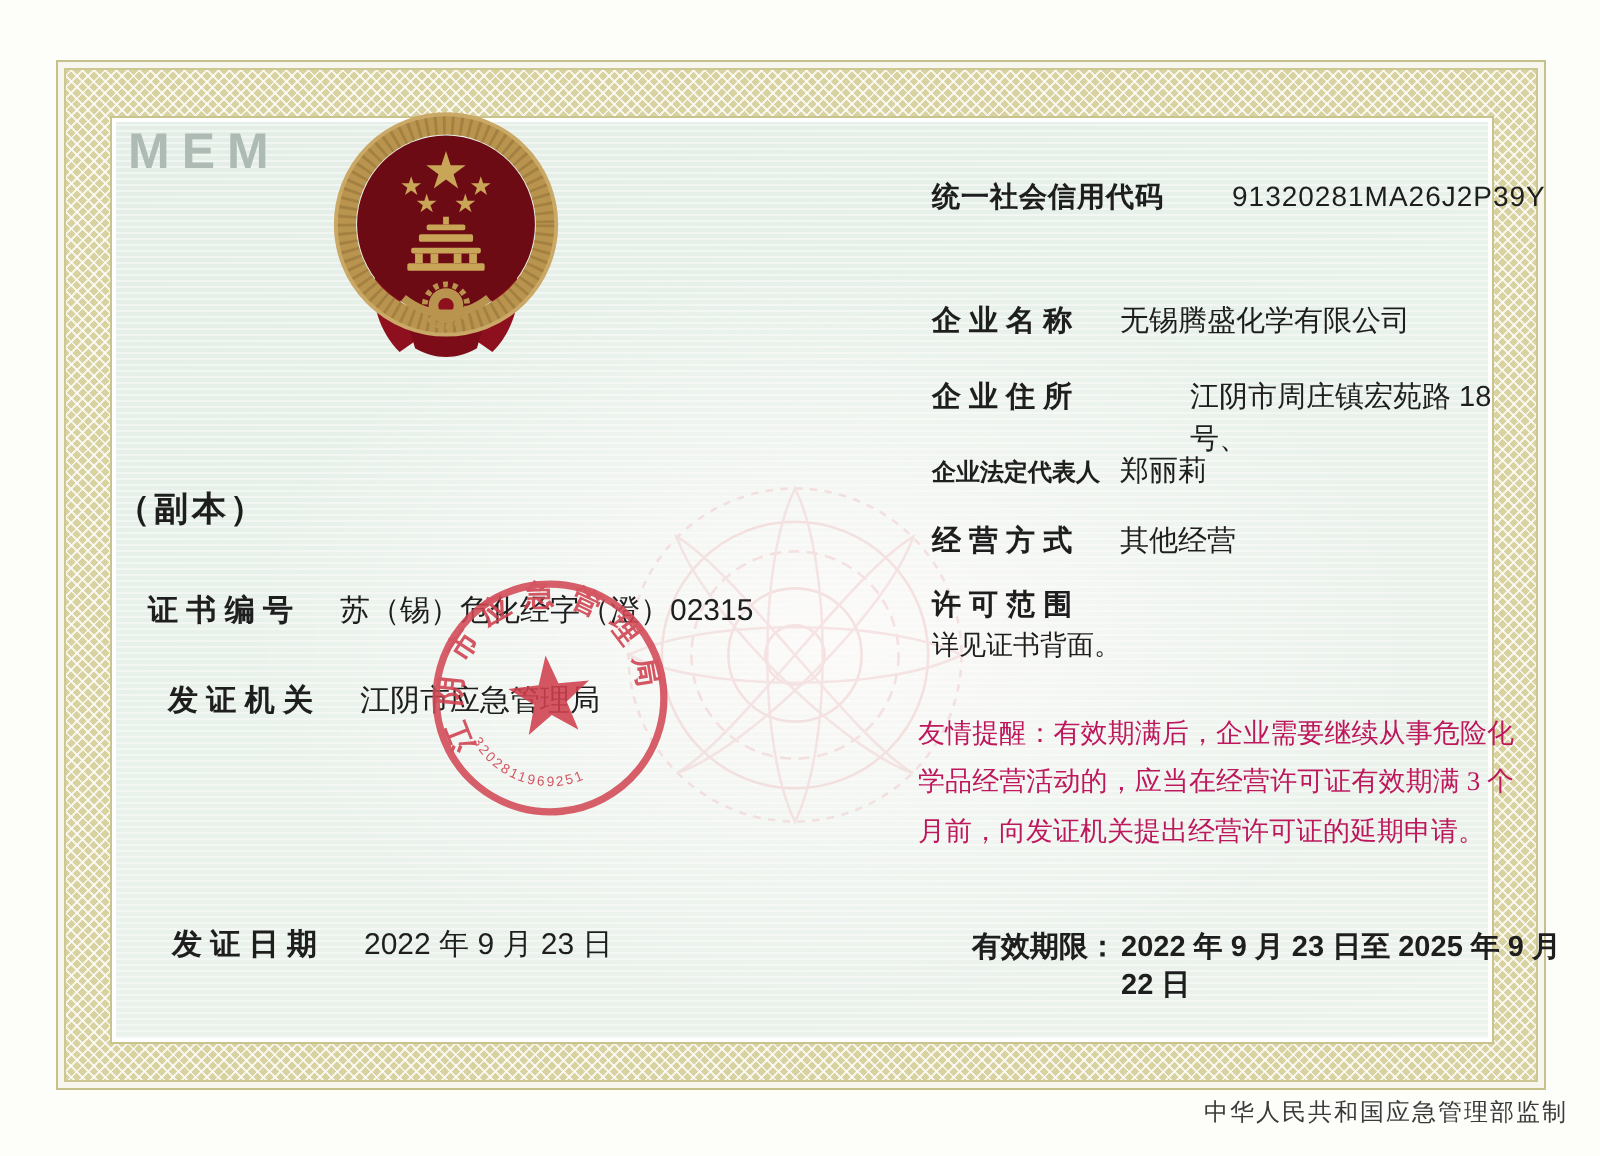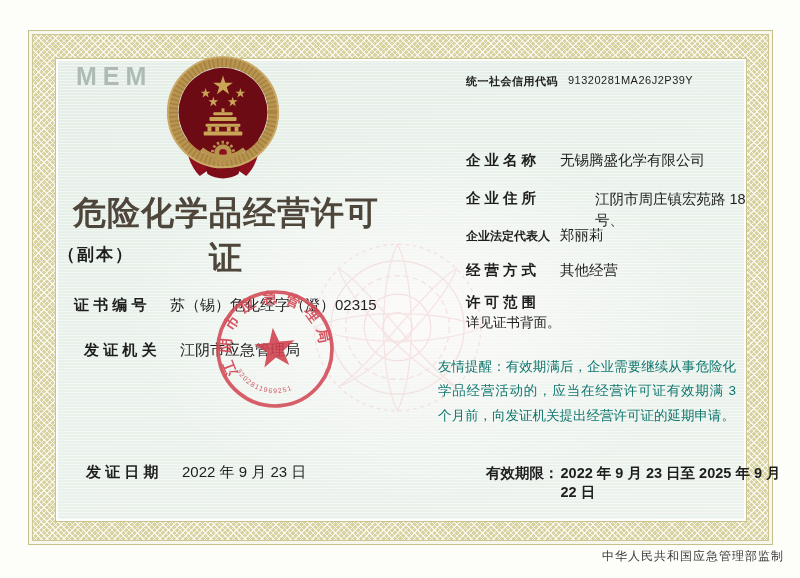--- a/index.html
+++ b/index.html
@@ -25,21 +25,21 @@
       radial-gradient(ellipse 420px 260px at 52% 56%, rgba(255,252,252,.85), rgba(255,255,255,0) 70%),
       repeating-linear-gradient(0deg, rgba(255,255,255,.45) 0 1px, rgba(255,255,255,0) 1px 3px),
       linear-gradient(160deg,#e4eee7 0%,#e8f1ea 45%,#ecf2ec 100%);
     border:2px solid rgba(255,255,255,.95);
     outline:1px solid #c9c48e;
   }
   
   .rosette{position:absolute;left:305px;top:235px;width:185px;height:185px;opacity:.5;}
   
   .mem{
-    position:absolute;left:76px;top:62px;
+    position:absolute;left:64px;top:62px;
     font-size:25px;font-weight:700;letter-spacing:6px;color:#aebbb4;
   }
   .emblem{position:absolute;left:165px;top:56px;width:116px;height:126px;}
   .title{
     position:absolute;left:58px;top:191px;width:336px;text-align:center;
     font-family:"Liberation Serif","DejaVu Serif",serif;
     font-size:33px;font-weight:700;letter-spacing:1px;color:#4e463a;
   }
   .subtitle{
     position:absolute;left:58px;top:243px;width:336px;
@@ -50,39 +50,39 @@
   .row .val{font-weight:400;}
   
   .r-certno{left:74px;top:296px;font-size:15px;}
   .r-certno .lab{width:96px;}
   .r-authority{left:84px;top:341px;font-size:15px;}
   .r-authority .lab{width:96px;}
   .r-issuedate{left:74px;top:463px;font-size:15px;margin-left:12px;}
   .r-issuedate .lab{width:96px;}
   .r-certno .val,.r-authority .val,.r-issuedate .val{margin-left:0px;}
   
-  .r-credit{left:466px;top:74px;font-size:11px;}
+  .r-credit{left:466px;top:90px;font-size:14px;gap:24px;}
   .r-credit .lab{letter-spacing:.5px;margin-right:10px;font-weight:700;}
   .r-credit .val{font-weight:400;letter-spacing:.5px;text-align:right;}
   
   .rr{left:466px;width:300px;font-size:14.5px;}
   .rr .lab{width:94px;}
   .rr .val{width:200px;}
   .r-company{top:151px;}
   .r-address{top:189px;}
   .r-address .val{line-height:1.45;margin-left:35px;}
   .r-legal{top:228px;font-size:12px;}
   .r-legal .lab{width:94px;letter-spacing:0;}
   .r-legal .val{font-size:14.5px;margin-top:-2px;}
   .r-mode{top:261px;}
   .r-scope{top:293px;}
   .scope-detail{position:absolute;left:466px;top:314px;font-size:13.5px;color:#1e1e1e;}
   .notice{
-    position:absolute;left:438px;top:355px;width:298px;
-    font-size:13.5px;line-height:1.8;color:#0f766e;text-align:justify;
+    position:absolute;left:459px;top:355px;width:298px;
+    font-size:13.5px;line-height:1.8;color:#be185d;text-align:justify;font-family:Liberation Serif, serif;
   }
   .r-validity{left:466px;top:464px;font-size:14.5px;margin-left:20px;}
   .r-validity .lab{margin-right:2px;}
   .r-validity .val{font-weight:700;}
   .seal{position:absolute;left:214px;top:288px;width:122px;height:122px;opacity:.88;transform:rotate(-6deg);}
   .footer{
     position:absolute;right:16px;top:548px;
     font-size:12px;color:#3a3a3a;letter-spacing:1px;
   }
 </style>
@@ -143,21 +143,20 @@
         <rect x="72" y="73" width="4" height="5"></rect>
       <rect x="40" y="78" width="40" height="4" rx="1"></rect>
     </g>
 
     <circle cx="60" cy="100" r="9" fill="#b8944f"></circle>
     <circle cx="60" cy="100" r="11" fill="none" stroke="#b8944f" stroke-width="3" stroke-dasharray="2.5 2.5"></circle>
     <circle cx="60" cy="100" r="4" fill="#8e0f1d"></circle>
     <path d="M38,96 Q48,104 60,104 Q72,104 82,96" fill="none" stroke="#b8944f" stroke-width="4"></path>
   </svg>
 
-  <div class="title">危险化学品经营许可证</div>
   <div class="subtitle">（副本）</div>
 
   <div class="row r-credit">
     <span class="lab">统一社会信用代码</span>
     <span class="val">91320281MA26J2P39Y</span>
   </div>
 
   <div class="row r-certno">
     <span class="lab">证 书 编 号</span>
     <span class="val">苏（锡）危化经字（澄）02315</span>

